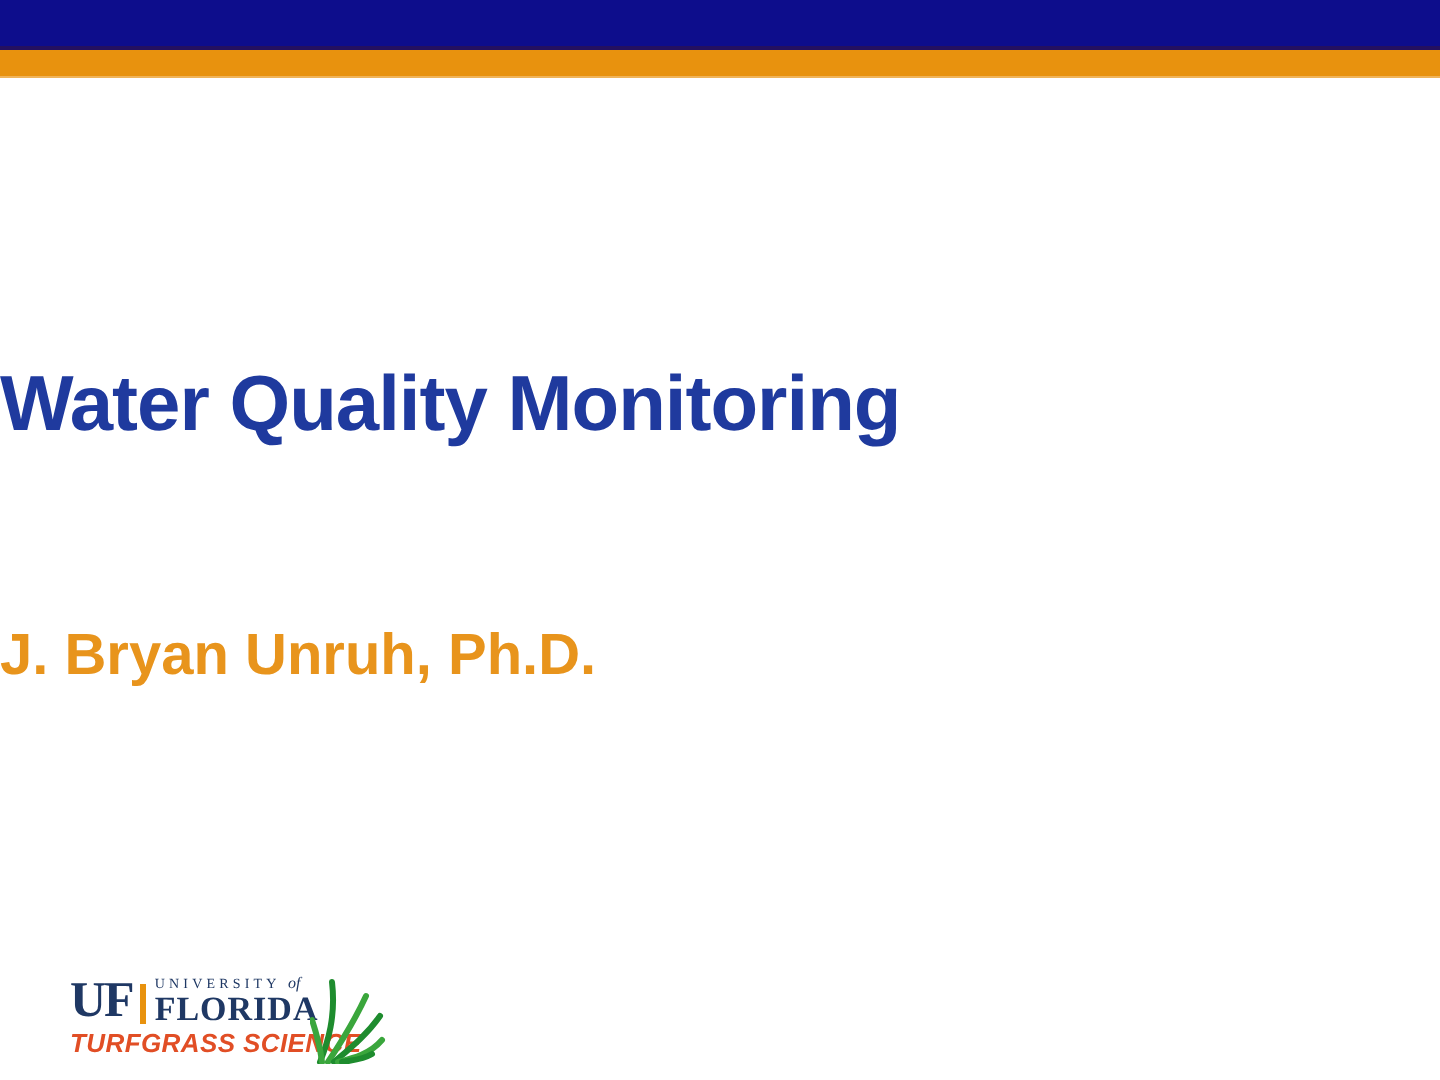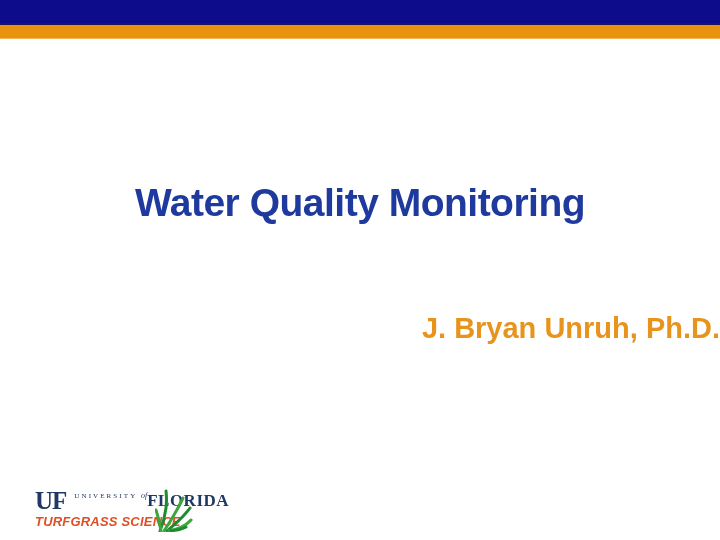--- a/index.html
+++ b/index.html
@@ -20,60 +20,59 @@
   }
   .bar-orange {
     position: absolute; left: 0; top: 25px; width: 720px; height: 13px;
     background: var(--orange-bar, #E8920E);
     border-bottom: 1px solid #f0b45a;
   }
 
   
   .title-block {
     position: absolute; left: 0; top: 180px; width: 720px;
-    text-align: center;
     font-weight: bold;
     font-size: 39px;
     line-height: 46px;
     letter-spacing: -0.5px;
     color: var(--title-blue, #1F3A9E);
   }
 
   
   .subtitle-block {
     position: absolute; left: 0; top: 306px; width: 720px;
-    text-align: right;
+    text-align: left;
     font-weight: bold;
     font-size: 29px;
     line-height: 44px;
     color: var(--subtitle-orange, #E8941C);
   }
 
   
   .logo {
     position: absolute; left: 35px; top: 488px; width: 150px; height: 46px;
   }
   .logo-row1 {
-    display: flex; align-items: center; height: 25px;
+    display: flex; align-items: flex-end; height: 25px;
   }
   .uf-monogram {
     font-family: "Liberation Serif", serif;
     font-weight: bold;
     font-size: 25px;
     line-height: 25px;
     letter-spacing: -1px;
     color: var(--logo-blue, #1F3864);
   }
   .logo-divider {
     display: inline-block;
     width: 3px; height: 20px;
     margin: 0 4px 1px 4px;
     background: var(--orange-bar, #E8920E);
   }
-  .wordmark { display: flex; }
+  .wordmark { display: flex; flex-direction: column; }
   .univ-line {
     font-family: "Liberation Serif", serif;
     font-size: 7px;
     line-height: 7px;
     letter-spacing: 2.1px;
     color: var(--logo-blue, #1F3864);
     white-space: nowrap;
   }
   .univ-line .of-text {
     font-style: italic;

